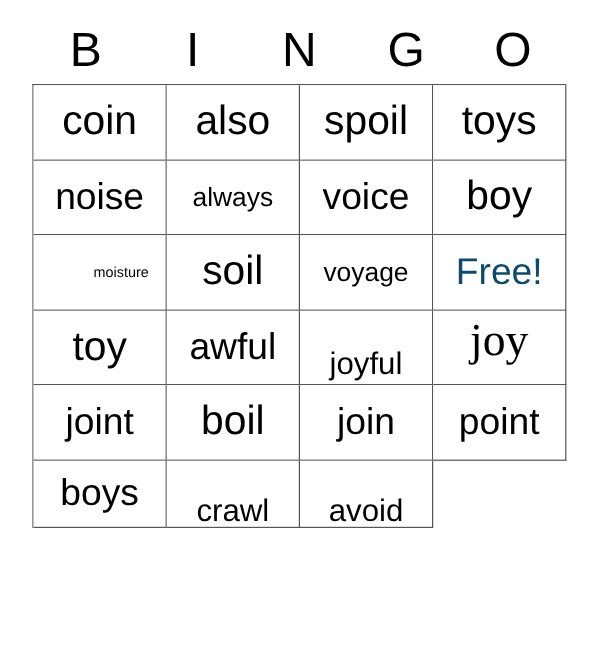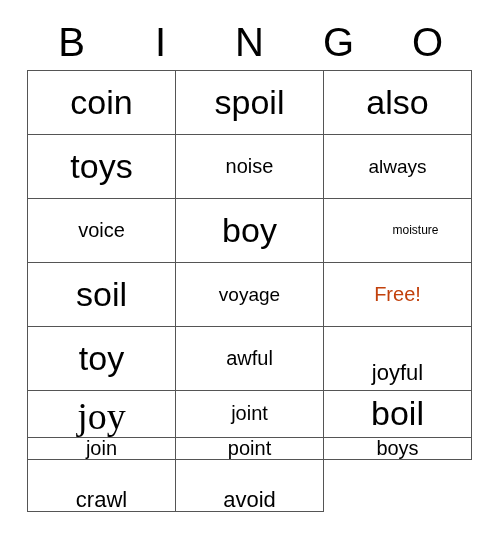--- a/index.html
+++ b/index.html
@@ -42,26 +42,26 @@
     font-weight: 400;
     letter-spacing: 0px;
   }
 
   
   #grid {
     position: absolute;
     left: 27px;
     top: 70px;
     width: 445px;
-    height: 442px;
+    height: 370px;
     border-top: 1.5px solid #555555;
     border-left: 1.5px solid #555555;
     box-sizing: border-box;
     display: grid;
-    grid-template-columns: repeat(3, 1fr);
+    grid-template-columns: repeat(4, 1fr);
     grid-template-rows: repeat(5, 1fr);
     background: #ffffff;
   }
 
   .cell {
     border-right: 1.5px solid #555555;
     border-bottom: 1.5px solid #555555;
     box-sizing: border-box;
     display: flex;
     align-items: center;
@@ -74,26 +74,26 @@
     color: #000000;
     line-height: 1.05;
     white-space: nowrap;
     text-align: center;
     display: block;
   }
 
   
   .fs-xl   { font-size: 38px; font-family: Liberation Serif, serif; }
   .fs-lg   { font-size: 34px; }
-  .fs-md   { font-size: 20px; }
-  .fs-sm   { font-size: 22px; margin-top: 28px; }
-  .fs-xs   { font-size: 19px; }
+  .fs-md   { font-size: 31px; }
+  .fs-sm   { font-size: 26px; margin-top: 28px; }
+  .fs-xs   { font-size: 22px; }
   .fs-xxs  { font-size: 12px; padding-left: 36px; }
 
-  .free-text { color: #c2410c; }
+  .free-text { color: #0c4a6e; }
 
   
   .align-top { align-items: flex-start; padding-top: 6px; }
 </style>
 </head>
 <body>
 
 <div id="bingo-card">
 
   <div id="header-row">
@@ -102,24 +102,24 @@
       <div class="header-letter">N</div>
       <div class="header-letter">G</div>
       <div class="header-letter">O</div>
     </div>
 
   <div id="grid">
       <div class="cell">
         <span class="cell-text fs-lg">coin</span>
       </div>
       <div class="cell">
-        <span class="cell-text fs-lg">spoil</span>
+        <span class="cell-text fs-lg">also</span>
       </div>
       <div class="cell">
-        <span class="cell-text fs-lg">also</span>
+        <span class="cell-text fs-lg">spoil</span>
       </div>
       <div class="cell">
         <span class="cell-text fs-lg">toys</span>
       </div>
       <div class="cell">
         <span class="cell-text fs-md">noise</span>
       </div>
       <div class="cell">
         <span class="cell-text fs-xs">always</span>
       </div>

